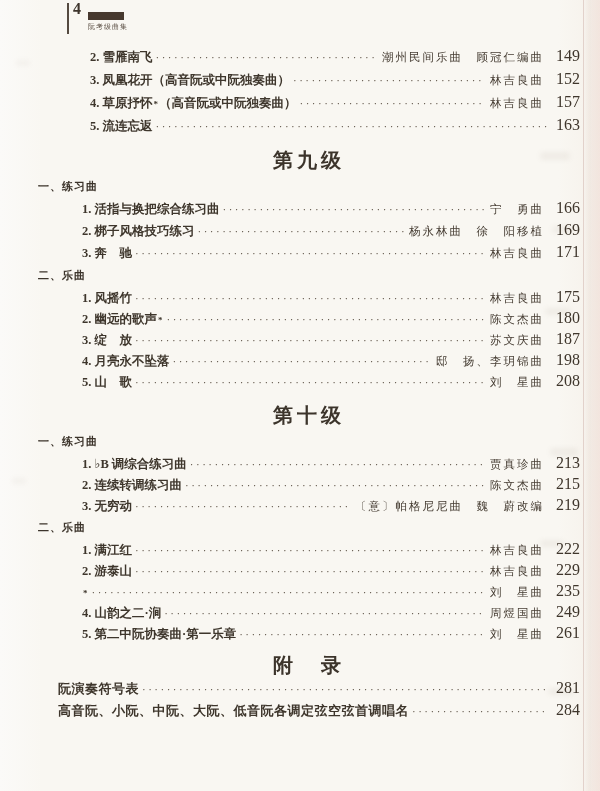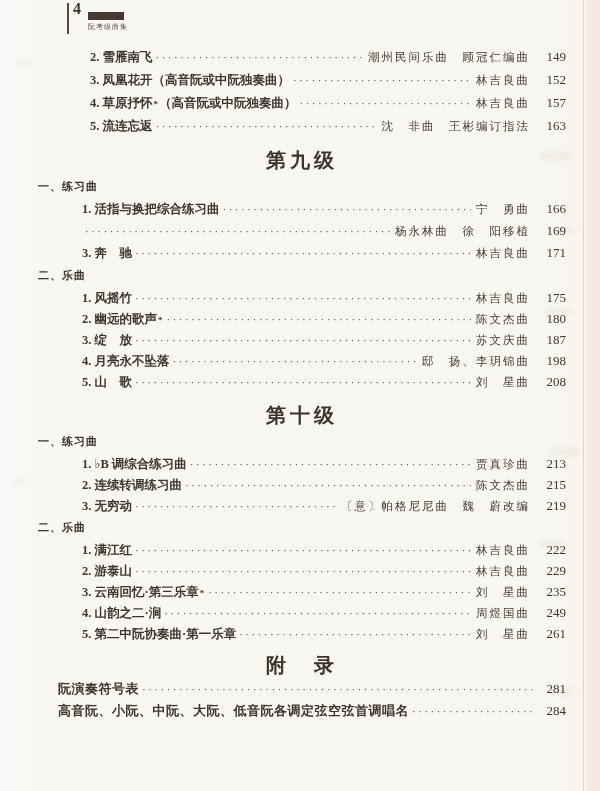--- a/index.html
+++ b/index.html
@@ -23,37 +23,37 @@
     position:absolute;background:#9b8d7e;border-radius:4px;
     filter:blur(2.5px);opacity:0.10;
   }
   
   .hdr-line{position:absolute;left:67px;top:3px;width:2px;height:31px;background:#554a40;}
   .hdr-num{position:absolute;left:73px;top:0px;font-size:16px;font-weight:bold;color:#3e352c;}
   .hdr-bar{position:absolute;left:88px;top:12px;width:36px;height:8px;background:#47392f;}
   .hdr-title{position:absolute;left:88px;top:22px;font-size:7px;letter-spacing:1px;color:#5a4e43;
     font-family:"Liberation Sans","DejaVu Sans",sans-serif;}
   
-  .content{position:absolute;left:38px;right:34px;top:44px;}
+  .content{position:absolute;left:38px;right:20px;top:44px;}
   .row{display:flex;align-items:baseline;height:23px;line-height:23px;}
   .sec9 .g1 .row{height:22px;line-height:22px;}
   .sec9 .g2 .row, .sec10 .row{height:21px;line-height:21px;}
   .appendix .row{height:22px;line-height:22px;}
   .indent-a{padding-left:52px;}
   .indent-b{padding-left:44px;}
   .appendix .row{padding-left:20px;}
   .t{font-weight:bold;white-space:pre;font-size:12.5px;color:#3e362c;}
   .st{font-weight:bold;font-size:9px;line-height:1;margin:0 1px;color:#3e362c;}
   .ld{flex:1 1 auto;overflow:hidden;white-space:nowrap;margin:0 5px 0 3px;height:inherit;}
   .ld::after{
     content:"····································································································································································";
     letter-spacing:2.5px;font-size:11px;color:#55493d;
   }
   .au{white-space:pre;letter-spacing:2px;font-size:11.5px;color:#463d33;margin-right:9px;}
-  .pg{min-width:27px;text-align:right;font-size:13px;color:#3f362c;}
+  .pg{min-width:27px;text-align:right;font-size:16px;color:#3f362c;}
   .lvl-heading{
     margin-top:12px;height:24px;line-height:24px;text-align:center;
     font-size:20px;font-weight:bold;letter-spacing:4px;color:#3c342b;
     font-family:"Liberation Sans","DejaVu Sans",sans-serif;
   }
   .grp{
     margin-top:3px;height:22px;line-height:22px;
     font-size:11px;font-weight:bold;letter-spacing:1px;color:#3c342b;
     font-family:"Liberation Sans","DejaVu Sans",sans-serif;
   }
@@ -102,36 +102,36 @@
         <span class="t">4. 草原抒怀</span>
         <sup class="st">*</sup>
         <span class="t">（高音阮或中阮独奏曲）</span>
         <span class="ld"></span>
         <span class="au">林吉良曲</span>
         <span class="pg">157</span>
       </div>
       <div class="row indent-a">
         <span class="t">5. 流连忘返</span>
         <span class="ld"></span>
-        <span class="au">沈　非曲　王彬编订指法</span>
         <span class="pg">163</span>
       </div>
     </div>
 
     <div class="sec9">
       <div class="lvl-heading">第九级</div>
       <div class="grp">一、练习曲</div>
       <div class="g1">
         <div class="row indent-b">
           <span class="t">1. 活指与换把综合练习曲</span>
           <span class="ld"></span>
           <span class="au">宁　勇曲</span>
           <span class="pg">166</span>
         </div>
         <div class="row indent-b">
+          <span class="t">2. 梆子风格技巧练习</span>
           <span class="ld"></span>
           <span class="au">杨永林曲　徐　阳移植</span>
           <span class="pg">169</span>
         </div>
         <div class="row indent-b">
           <span class="t">3. 奔　驰</span>
           <span class="ld"></span>
           <span class="au">林吉良曲</span>
           <span class="pg">171</span>
         </div>
@@ -203,21 +203,20 @@
           <span class="au">林吉良曲</span>
           <span class="pg">222</span>
         </div>
         <div class="row indent-b">
           <span class="t">2. 游泰山</span>
           <span class="ld"></span>
           <span class="au">林吉良曲</span>
           <span class="pg">229</span>
         </div>
         <div class="row indent-b">
-          <span class="t">3. 云南回忆·第三乐章</span>
           <sup class="st">*</sup>
           <span class="ld"></span>
           <span class="au">刘　星曲</span>
           <span class="pg">235</span>
         </div>
         <div class="row indent-b">
           <span class="t">4. 山韵之二·涧</span>
           <span class="ld"></span>
           <span class="au">周煜国曲</span>
           <span class="pg">249</span>

